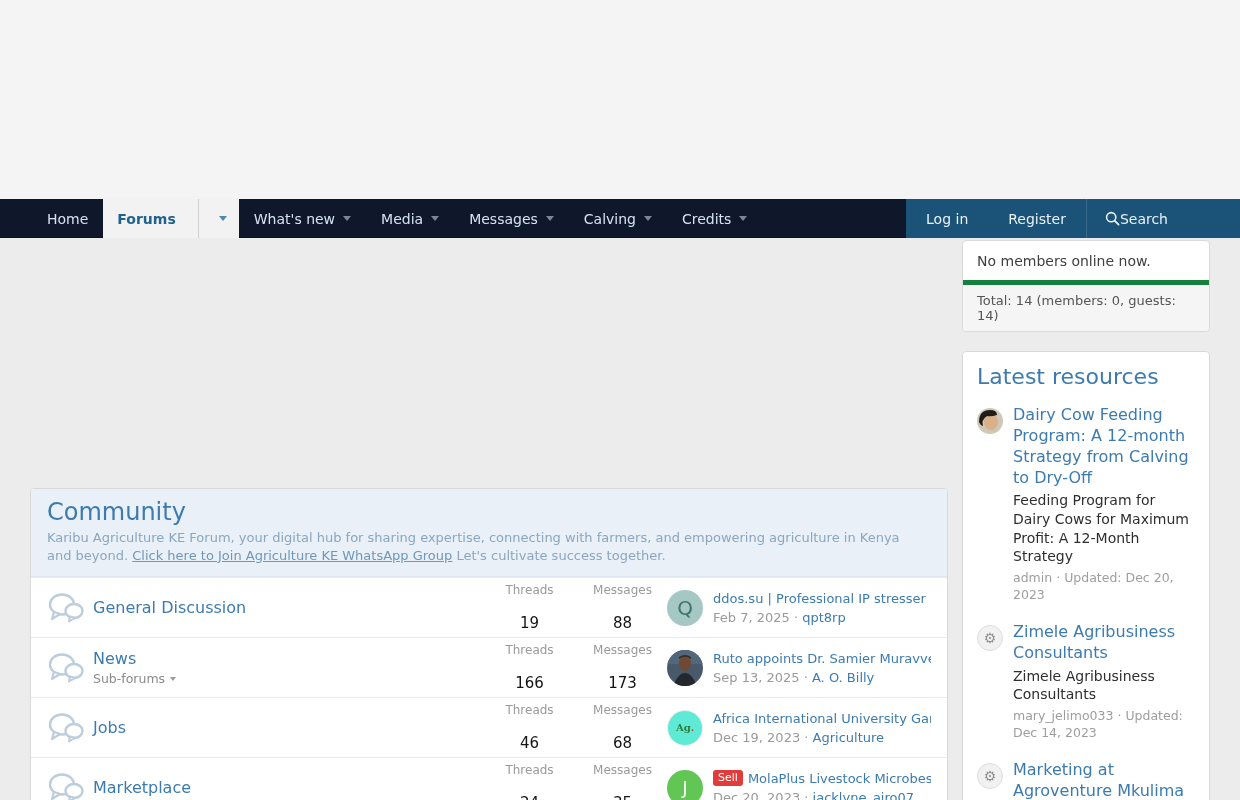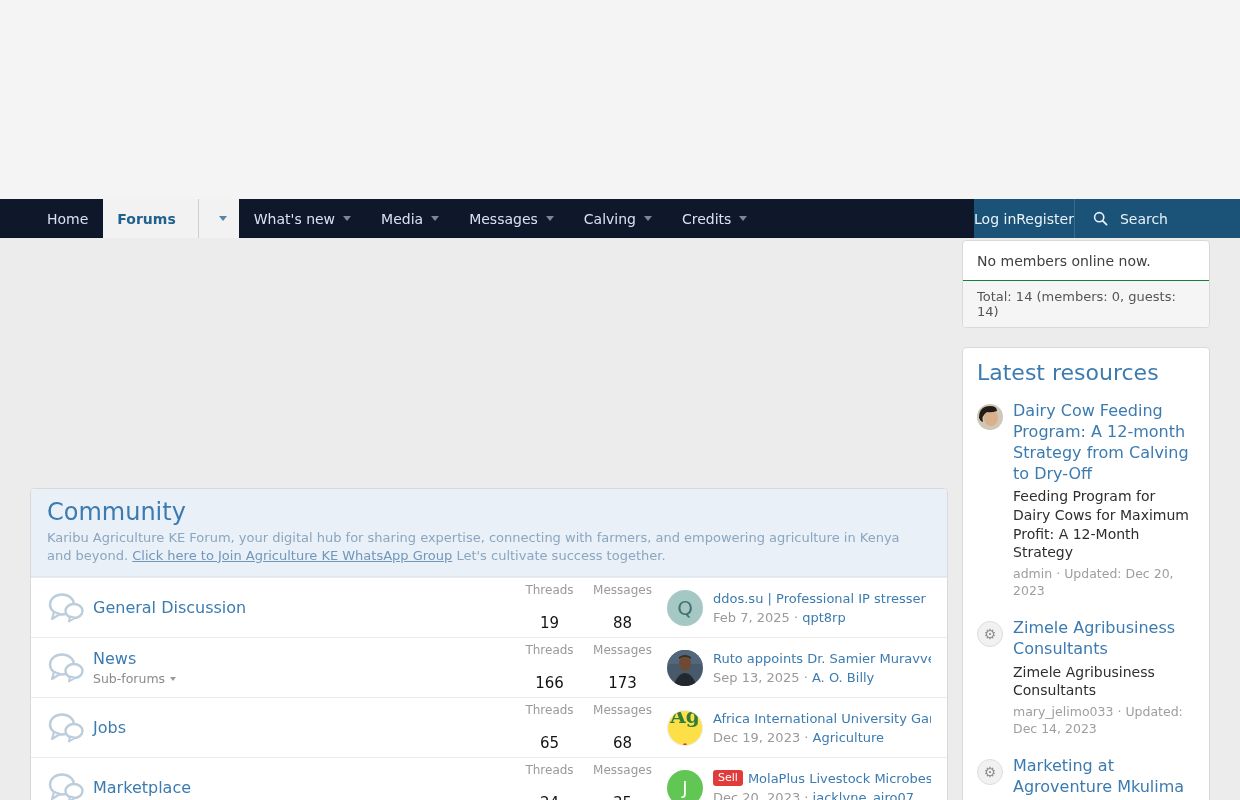--- a/index.html
+++ b/index.html
@@ -14,22 +14,22 @@
   .navbar { height:39px; background:#0f172a; display:flex; align-items:stretch; padding-left:32px; box-shadow:inset 0 -1px 0 rgba(0,0,0,0.15); }
   .nav-tabs { display:flex; align-items:stretch; }
   .tab { display:flex; align-items:center; padding:0 15px; color:#d5e4f0; font-size:14px; gap:8px; cursor:pointer; }
   .tab .arr { width:0; height:0; border-left:4px solid transparent; border-right:4px solid transparent; border-top:5px solid rgba(213,228,240,0.55); }
   .tab.active { background:#f2f2f2; color:#20618e; font-weight:bold; padding:0;text-align:center; }
   .tab.active .tab-label { padding:0 14px; }
   .tab.active .tab-divider { width:1px; align-self:stretch; background:#cfcfcf; }
   .tab.active .arr-zone { padding:0 12px; display:flex; align-items:center; }
   .tab.active .arr { border-top-color:rgba(32,97,142,0.75); }
   .nav-right { margin-left:auto; display:flex; align-items:stretch; background:#1b5277; }
-  .nav-right .vitem { display:flex; align-items:center; padding:0 0; color:#e9f2f9; font-size:14px; cursor:pointer; }
-  .nav-right .search-item { border-left:1px solid rgba(255,255,255,0.14); padding:0 20px 0 18px; gap:12px; margin-right:52px; }
+  .nav-right .vitem { display:flex; align-items:center; padding:0 20px; color:#e9f2f9; font-size:14px; cursor:pointer; }
+  .nav-right .search-item { border-left:1px solid rgba(255,255,255,0.14); padding:0 20px 0 18px; gap:0; margin-right:52px; }
   .search-svg { display:block; }
 
   
   .content { display:flex; gap:14px; padding:2px 30px 0; align-items:flex-start; }
   .main-col { width:918px; flex:none; }
   .side-col { width:248px; flex:none; }
   .ad-spacer { height:248px; }
   .block { background:#fff; border:1px solid #d9d9d9; border-radius:4px; }
 
   
@@ -38,40 +38,40 @@
   .community-desc { font-size:13px; color:#8ba6c0; line-height:1.35; max-width:880px; }
   .community-desc a { color:#7097ba; text-decoration:underline; cursor:pointer; }
 
   .forum-row { display:flex; align-items:center; height:60px; padding:0 16px; border-top:1px solid #ebebeb; background:#fff; }
   .forum-row:first-of-type { border-top:none; }
   .row-icon { width:46px; flex:none; display:flex; align-items:center; }
   .row-main { flex:1; min-width:0; }
   .forum-title { font-size:16px; color:#3c7bb0; cursor:pointer; }
   .subforums { display:flex; align-items:center; gap:5px; font-size:12.5px; color:#8a8a8a; margin-top:3px; cursor:pointer; }
   .subforums .arr { width:0; height:0; border-left:3.5px solid transparent; border-right:3.5px solid transparent; border-top:4.5px solid #9a9a9a; }
-  .row-stats { display:flex; flex:none; }
+  .row-stats { display:flex; flex:none;gap:20px; }
   .stat { width:73px; text-align:center; }
   .stat-label { font-size:12px; color:#9a9a9a; }
   .stat-value { font-size:15px; color:#141414; margin-top:17px; }
   .row-latest { flex:none; width:264px; margin-left:8px; display:flex; align-items:center; }
   .avatar { width:36px; height:36px; border-radius:50%; flex:none; display:flex; align-items:center; justify-content:center; overflow:hidden; cursor:pointer; }
   .avatar.q { background:#a5c8c4; color:#41736d; font-size:20px; }
   .avatar.j { background:#62c655; color:#fff; font-size:18px; }
-  .avatar.ag { background:#fde047; border:1px solid #eee; font-family:"DejaVu Serif","Liberation Serif",serif; font-weight:bold; font-size:20px; color:#2e7d3a;flex-direction:column; }
+  .avatar.ag { background:#5eead4; border:1px solid #eee; font-family:"DejaVu Serif","Liberation Serif",serif; font-weight:bold; font-size:10px; color:#2e7d3a; }
   .avatar.ag .dot { color:#d3342e; }
   .latest-text { margin-left:10px; min-width:0; }
   .latest-title { font-size:13px; color:#3c7bb0; white-space:nowrap; overflow:hidden; text-overflow:clip; cursor:pointer; display:flex; align-items:center; gap:5px; }
   .latest-title .t { overflow:hidden; white-space:nowrap; }
   .latest-meta { font-size:13px; color:#9a9a9a; margin-top:4px; white-space:nowrap; }
   .latest-meta a { color:#3c7bb0; text-decoration:none; cursor:pointer; }
   .badge-sell { background:#e03c3c; color:#fff; font-size:11px; padding:1px 5px 2px; border-radius:3px; flex:none; }
 
   
   .members-empty { padding:12px 14px 11px; font-size:14px; color:#404040; }
-  .members-total { padding:8px 14px; font-size:13px; color:#555; background:#f5f5f5; border-top:1px solid #15803d; border-radius:0 0 4px 4px; }
+  .members-total { padding:8px 14px; font-size:13px; color:#555; background:#f5f5f5; border-top:5px solid #15803d; border-radius:0 0 4px 4px; }
   .resources-block { margin-top:19px; padding:12px 14px 16px; }
   .resources-title { font-size:22px; font-weight:normal; color:#3c7bb0; margin-bottom:15px; }
   .resource { display:flex; margin-bottom:18px; }
   .resource:last-child { margin-bottom:0; }
   .res-avatar { width:26px; height:26px; border-radius:50%; flex:none; margin-top:4px; display:flex; align-items:center; justify-content:center; overflow:hidden; cursor:pointer; }
   .res-avatar.gear { background:#f1f1f1; border:1px solid #ddd; color:#8f8f8f; font-size:14px; line-height:1; }
   .res-body { margin-left:10px; min-width:0; }
   .res-title { font-size:16px; color:#3c7bb0; line-height:1.32; cursor:pointer; }
   .res-desc { font-size:14px; color:#2e2e2e; line-height:1.33; margin-top:3px; }
   .res-meta { font-size:12.5px; color:#9e9e9e; line-height:1.38; margin-top:3px; }
@@ -244,21 +244,21 @@
                 <ellipse cx="27" cy="19" rx="8.5" ry="7" fill="#fff" stroke="#bccddc" stroke-width="2.4"></ellipse>
                 <path d="M23,24.5 L22,29.5 L28,26 Z" fill="#fff" stroke="#bccddc" stroke-width="2" stroke-linejoin="round"></path>
               </svg>
           </div>
           <div class="row-main">
             <a class="forum-title">Jobs</a>
           </div>
           <div class="row-stats">
             <div class="stat">
               <div class="stat-label">Threads</div>
-              <div class="stat-value">65</div>
+              <div class="stat-value">46</div>
             </div>
             <div class="stat">
               <div class="stat-label">Messages</div>
               <div class="stat-value">68</div>
             </div>
           </div>
           <div class="row-latest">
             <div class="avatar ag">
                 <span>Ag</span>
                 <span class="dot">.</span>

